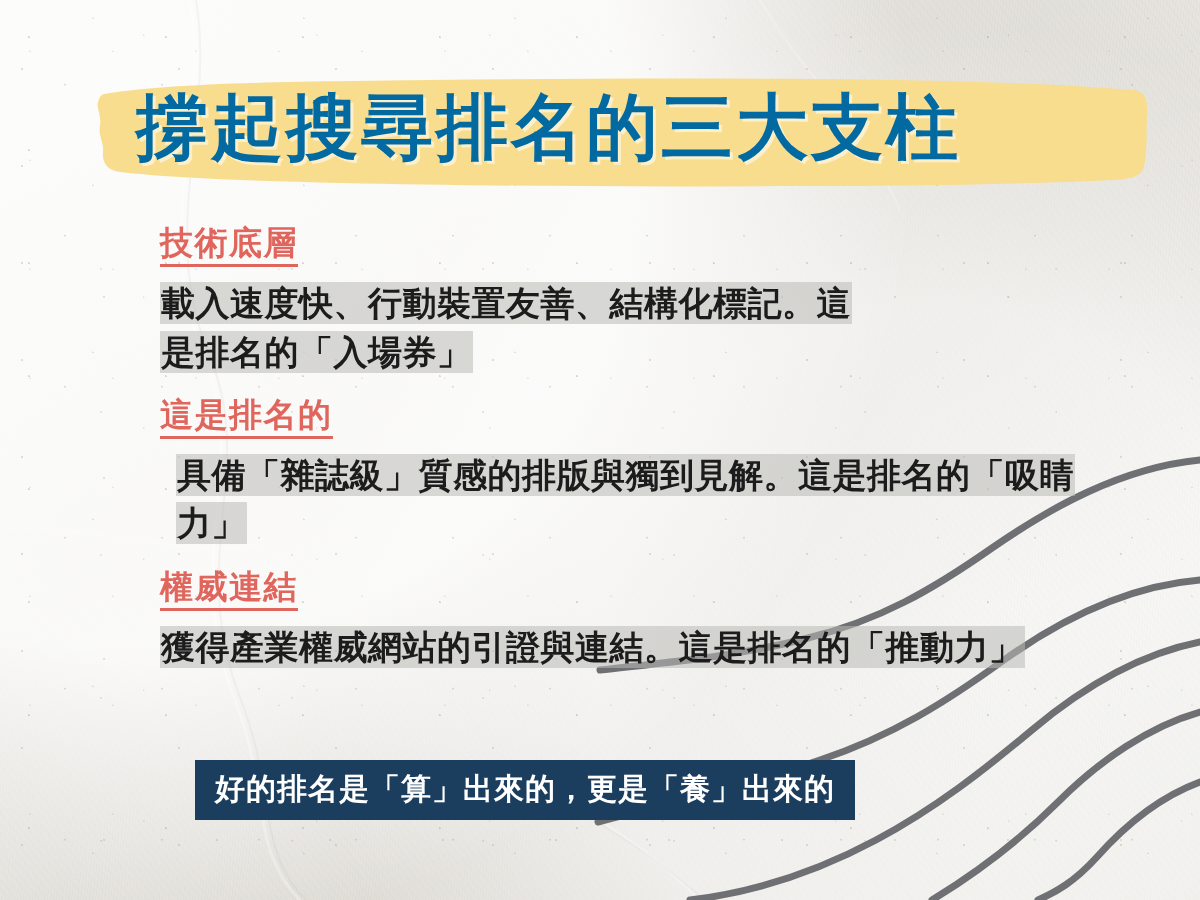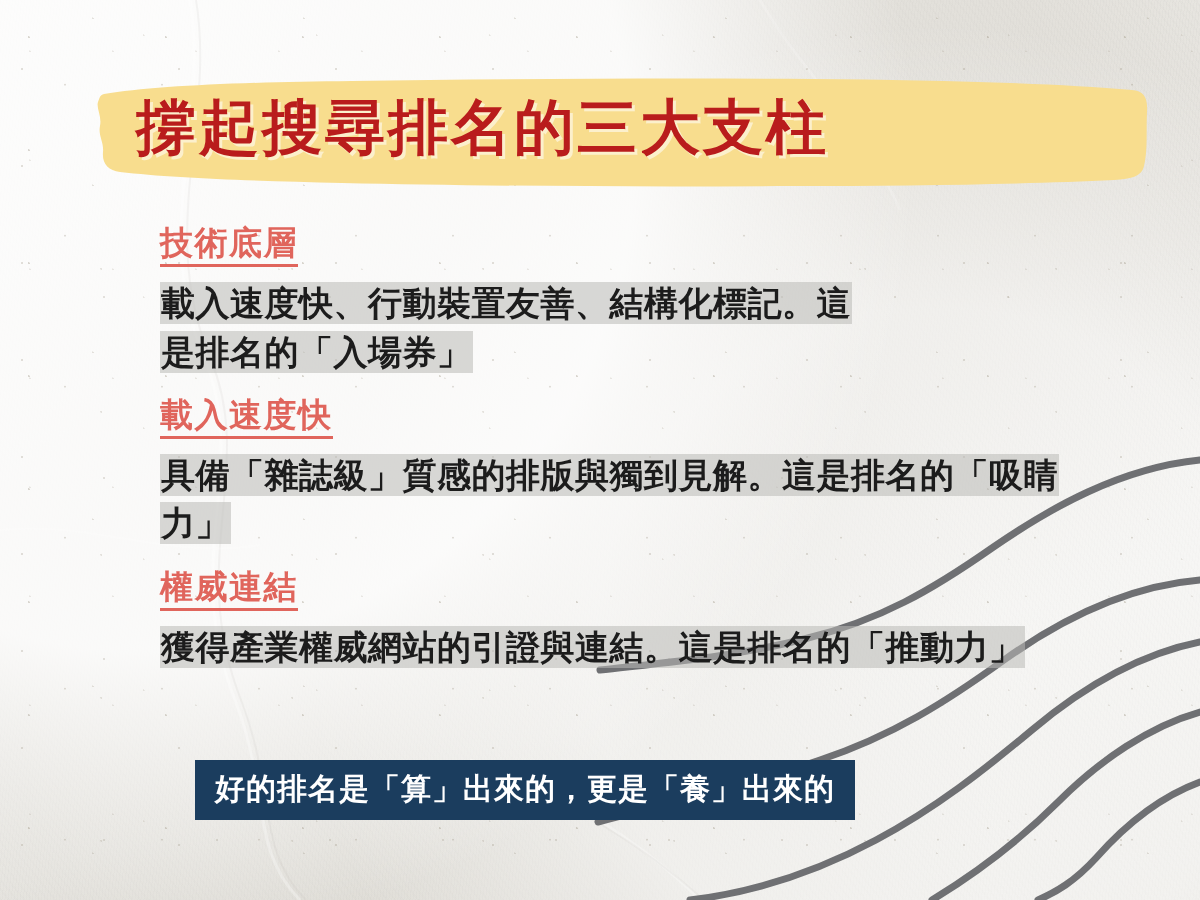--- a/index.html
+++ b/index.html
@@ -77,23 +77,23 @@
     position:absolute;
     inset:0;
     pointer-events:none;
   }
   .title-text {
     position:absolute;
     left:44px; top:50%;
     transform:translateY(-50%);
     font-family:"Liberation Serif","DejaVu Serif",serif;
     font-weight:700;
-    font-size:60px;
+    font-size:72px;
     letter-spacing:3px;
-    color:#b91c1c;
+    color:#0369a1;
     white-space:nowrap;
     text-shadow:3px 3px 0 rgba(255,255,255,.55);
   }
 
   
   .content {
     position:absolute;
     left:160px; top:222px;
     width:1000px;
   }
@@ -121,21 +121,21 @@
     letter-spacing:.5px;
     max-width:960px;
   }
   .block-body span.hl {
     background:rgba(186,186,183,.55);
     box-decoration-break:clone;
     -webkit-box-decoration-break:clone;
     padding:2px 1px;
   }
   .body-narrow { max-width:700px; }
-  .body-wide   { max-width:905px; }
+  .body-wide   { max-width:905px;margin-left:16px; }
   .body-full   { max-width:1000px; }
 
   
   .footer-banner {
     position:absolute;
     left:195px; top:760px;
     background:#1b3d5e;
     padding:11px 20px 13px 20px;
     font-size:30px;
     font-weight:700;
@@ -185,21 +185,21 @@
   </div>
 
   <div class="content">
 
     <div class="block">
       <div class="block-heading">技術底層</div>
       <div class="block-body body-narrow"><span class="hl">載入速度快、行動裝置友善、結構化標記。這是排名的「入場券」</span></div>
     </div>
 
     <div class="block">
-      <div class="block-heading">載入速度快</div>
+      <div class="block-heading">這是排名的</div>
       <div class="block-body body-wide"><span class="hl">具備「雜誌級」質感的排版與獨到見解。這是排名的「吸睛力」</span></div>
     </div>
 
     <div class="block">
       <div class="block-heading">權威連結</div>
       <div class="block-body body-full"><span class="hl">獲得產業權威網站的引證與連結。這是排名的「推動力」</span></div>
     </div>
 
   </div>
 

